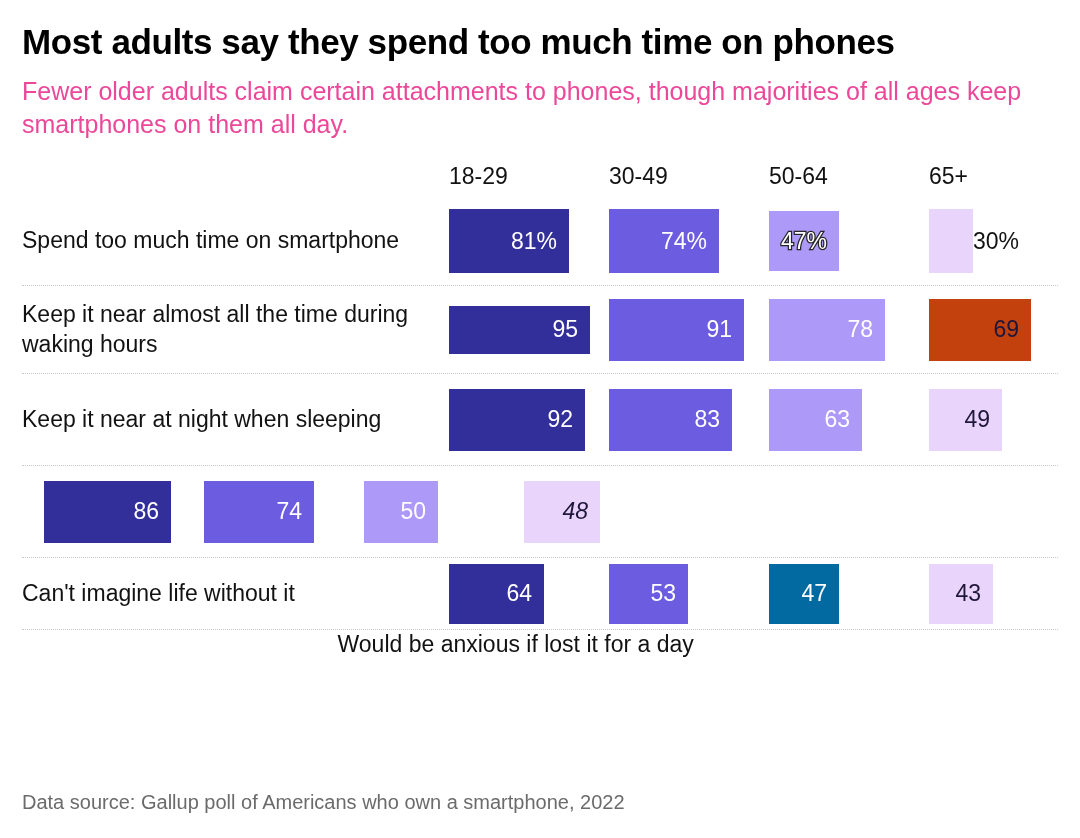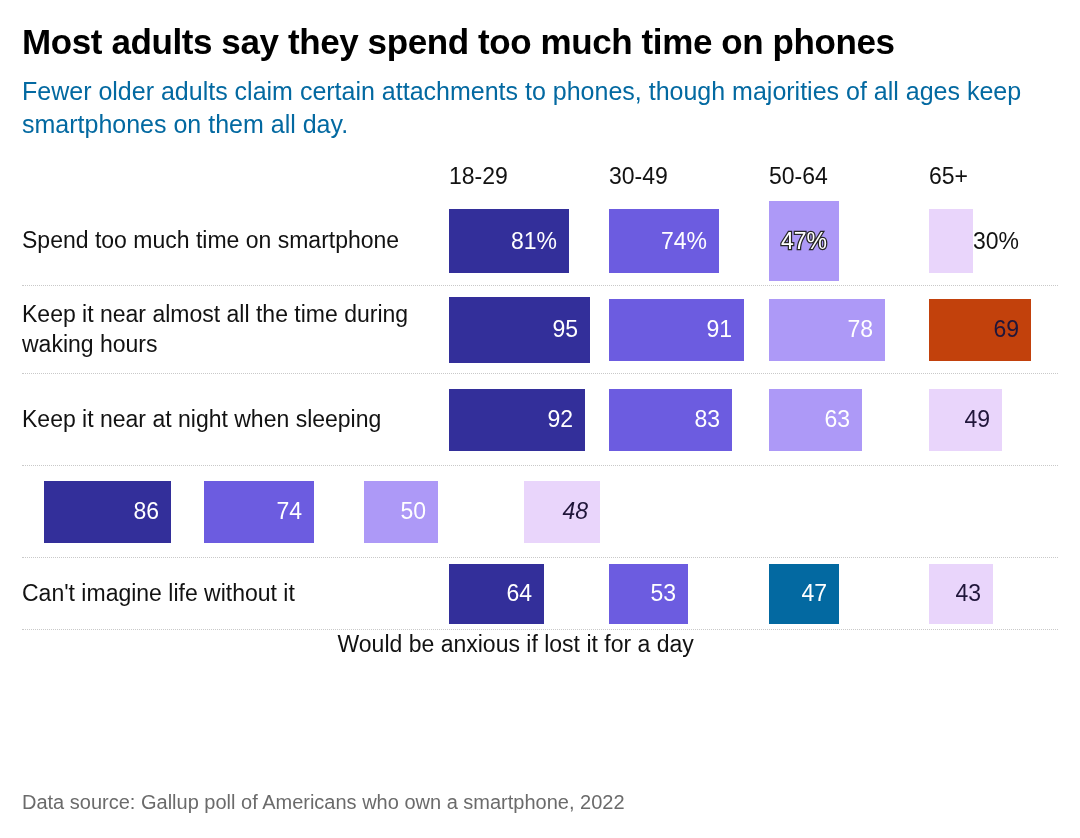--- a/index.html
+++ b/index.html
@@ -31,21 +31,21 @@
     line-height: 1.12;
     letter-spacing: -0.4px;
     color: #000000;
     margin: 0 0 14px 0;
     white-space: nowrap;
   }
   .chart-subtitle {
     font-size: 25px;
     font-weight: 400;
     line-height: 1.32;
-    color: #0369a1;
+    color: #ec4899;
     margin: 0 0 22px 0;
     max-width: 1010px;
   }
 
   
   
   .col-headers {
     position: relative;
     height: 34px;
     margin-left: 405px;
@@ -151,35 +151,35 @@
           <div class="barcell" style="left: 22px; height: 64px;">
             <div class="bar" style="width: 120px; background: rgb(51, 47, 154);">
               <span class="bar-value inside-light">81%</span>
             </div>
           </div>
           <div class="barcell" style="left: 182px; height: 64px;">
             <div class="bar" style="width: 110px; background: rgb(108, 92, 224);">
               <span class="bar-value inside-light">74%</span>
             </div>
           </div>
-          <div class="barcell" style="left: 342px; height: 80px;">
+          <div class="barcell" style="left: 342px; height: 60px;">
             <div class="bar" style="width: 70px; background: rgb(173, 153, 247);">
               <span class="bar-value stroked">47%</span>
             </div>
           </div>
           <div class="barcell" style="left: 502px; height: 64px;">
             <div class="bar" style="width: 44px; background: rgb(233, 213, 251);"></div>
             <span class="bar-value outside">30%</span>
           </div>
         </div>
       </div>
       <div class="row" style="height: 88px;">
         <div class="row-label">Keep it near almost all the time during waking hours</div>
         <div class="row-bars">
-          <div class="barcell" style="left: 22px; height: 66px;">
+          <div class="barcell" style="left: 22px; height: 48px;">
             <div class="bar" style="width: 141px; background: rgb(51, 47, 154);">
               <span class="bar-value inside-light">95</span>
             </div>
           </div>
           <div class="barcell" style="left: 182px; height: 62px;">
             <div class="bar" style="width: 135px; background: rgb(108, 92, 224);">
               <span class="bar-value inside-light">91</span>
             </div>
           </div>
           <div class="barcell" style="left: 342px; height: 62px;">

